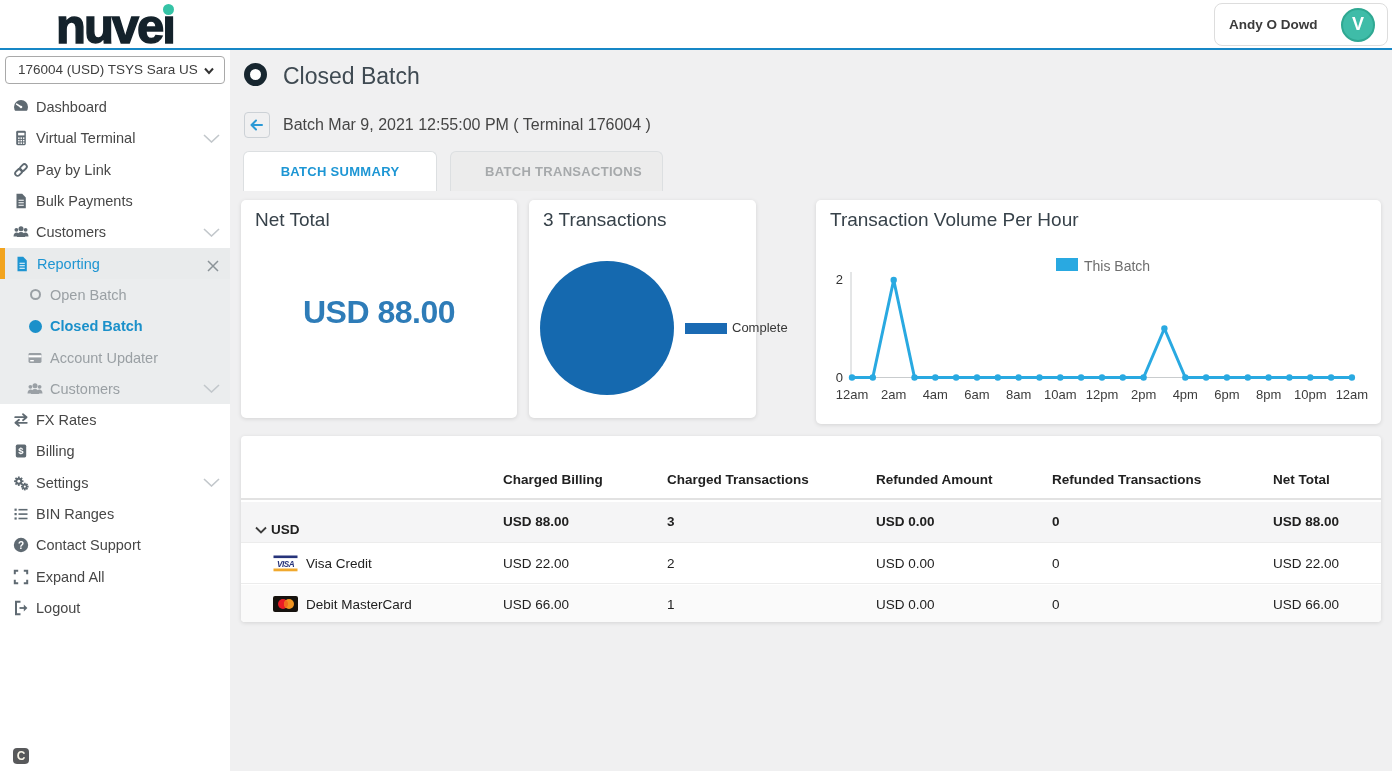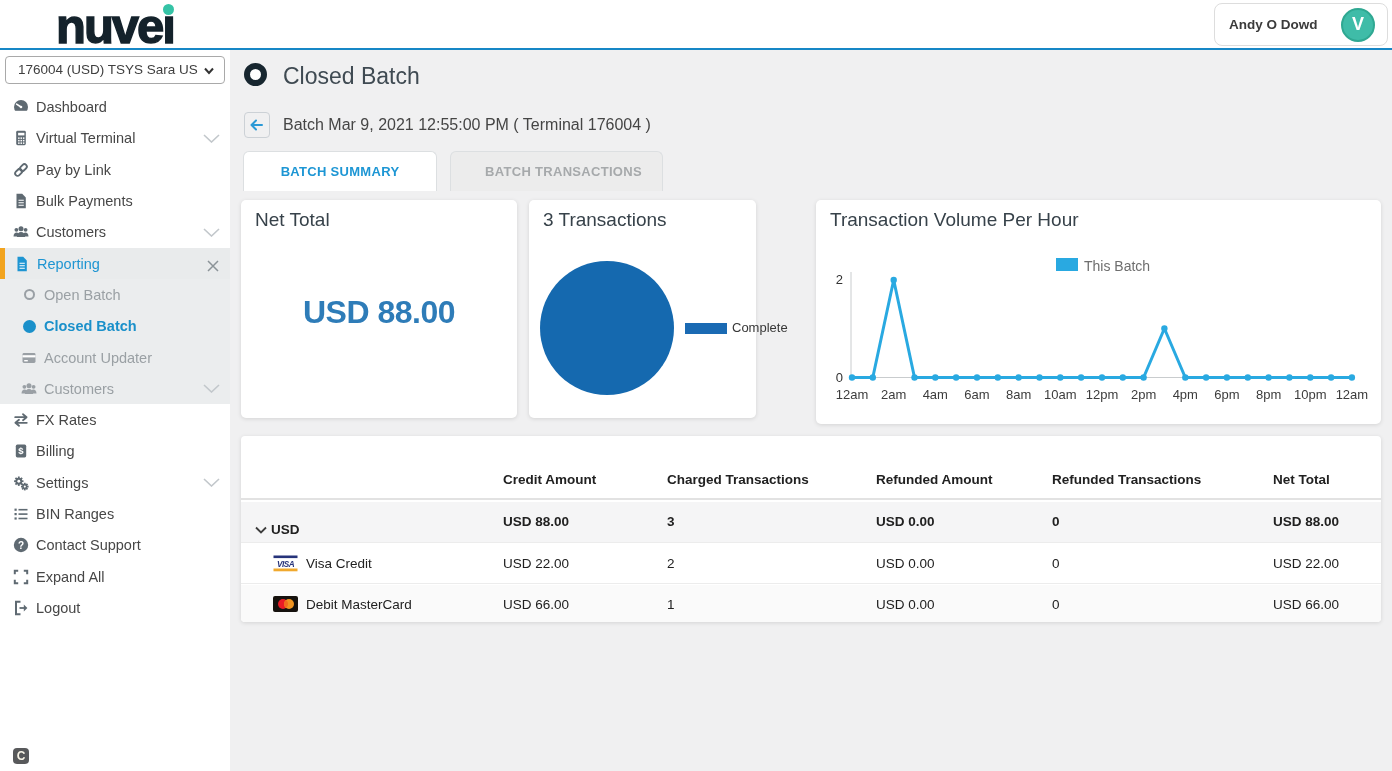--- a/index.html
+++ b/index.html
@@ -15,21 +15,21 @@
 
 
 #sidebar { position:absolute; left:0; top:50px; width:230px; height:721px; background:#fff; }
 #select { position:absolute; left:5px; top:6px; width:220px; height:28px; border:1px solid #a9a9a9; border-radius:4px; background:#fff; font-size:13.5px; color:#3f3f3f; line-height:26px; padding-left:12px; white-space:nowrap; }
 #select svg { position:absolute; right:9px; top:8px; }
 #nav { position:absolute; left:0; top:41.5px; width:230px; }
 .nitem { position:relative; height:31.3px; display:flex; align-items:center; padding-left:13px; font-size:14.5px; color:#474747; }
 .nitem .ic { width:16px; height:16px; margin-right:7px; display:flex; align-items:center; justify-content:center; }
 .chev { position:absolute; right:10px; top:11px; }
 .sub { background:#ebedee; }
-.sub .nitem { padding-left:21px; color:#9aa0a4; }
+.sub .nitem { padding-left:27px; color:#9aa0a4; }
 .active-parent { background:#e9ebec; border-left:5px solid #f2a41f; padding-left:9px !important; color:#1e95d2; }
 .active-sub { color:#1a90ca !important; font-weight:bold; }
 #cbadge { position:absolute; left:13px; top:698px; width:16px; height:16px; background:#58595b; border-radius:4px; color:#f7f3e6; font-weight:bold; font-size:12px; text-align:center; line-height:16px; }
 #title-circle { position:absolute; left:244px; top:63px; width:23px; height:23px; border-radius:50%; border:6.5px solid #17262f; background:#fff; }
 #title { position:absolute; left:283px; top:63px; font-size:23px; color:#3f4a52; }
 #backbtn { position:absolute; left:244px; top:112px; width:26px; height:26px; border:1px solid #ccd1d6; border-radius:4px; }
 #batchline { position:absolute; left:283px; top:116px; font-size:16px; color:#454545; }
 .tab { position:absolute; top:151px; height:40px; border:1px solid #dcdfe1; border-bottom:none; border-radius:6px 6px 0 0; font-size:13px; font-weight:bold; letter-spacing:0.3px; text-align:center; }
 #tab1 { left:243px; width:194px; background:#fff; color:#1d96d4; line-height:40px; }
 #tab2 { left:450px; width:213px; background:#ececec; color:#a6a9ab; line-height:40px; padding-left:14px; }
@@ -298,21 +298,21 @@
 <text x="359.3" y="129" font-size="13" fill="#3c3c3c" text-anchor="middle">4pm</text>
 <text x="400.9" y="129" font-size="13" fill="#3c3c3c" text-anchor="middle">6pm</text>
 <text x="442.6" y="129" font-size="13" fill="#3c3c3c" text-anchor="middle">8pm</text>
 <text x="484.3" y="129" font-size="13" fill="#3c3c3c" text-anchor="middle">10pm</text>
 <text x="525.9" y="129" font-size="13" fill="#3c3c3c" text-anchor="middle">12am</text>
 </svg>
 </div>
 
 <div class="card" id="tablecard">
   <div class="trow" id="thead">
-    <div class="cell c1">Credit Amount</div>
+    <div class="cell c1">Charged Billing</div>
     <div class="cell c2">Charged Transactions</div>
     <div class="cell c3">Refunded Amount</div>
     <div class="cell c4">Refunded Transactions</div>
     <div class="cell c5">Net Total</div>
   </div>
   <div class="trow" id="row1">
     <div class="cell" style="left:14px;margin-top:8px;"><svg width="12" height="8" viewBox="0 0 12 8" style="margin-right:4px;">
           <polyline points="1,1.5 6,6.5 11,1.5" fill="none" stroke="#3c3c3c" stroke-width="1.8"></polyline>
         </svg>USD</div>
     <div class="cell c1">USD 88.00</div>

